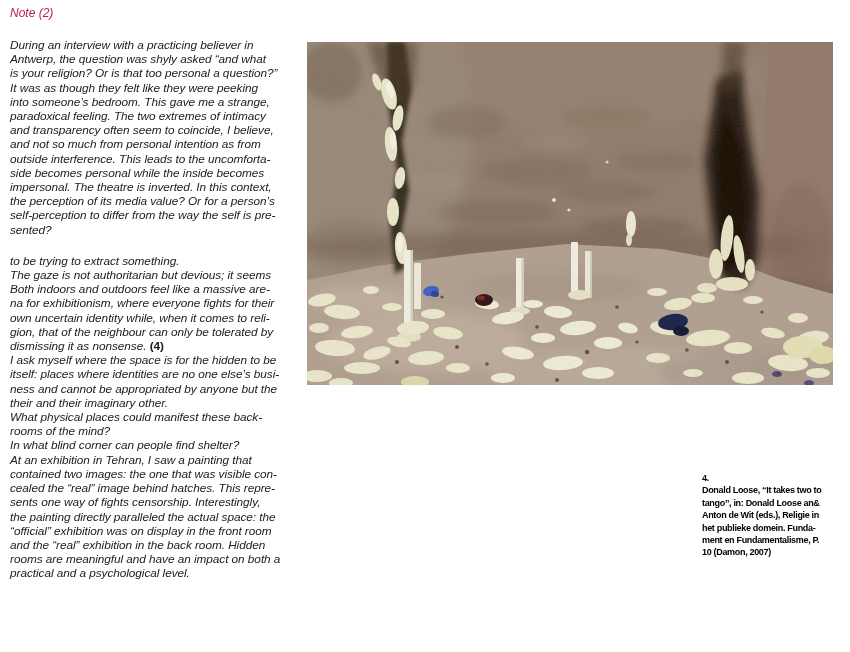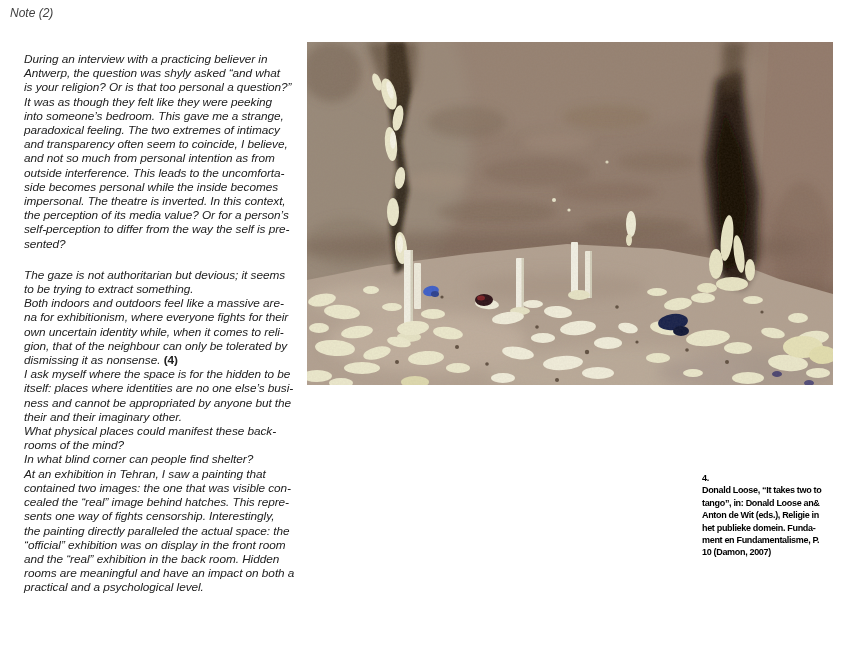--- a/index.html
+++ b/index.html
@@ -2,28 +2,28 @@
 <html><head>
 <meta charset="utf-8">
 <style>
   html,body{margin:0;padding:0;}
   body{
     width:850px;height:652px;position:relative;background:#ffffff;
     font-family:"Liberation Sans", sans-serif;overflow:hidden;
   }
   .note-title{
     position:absolute;left:10px;top:6px;
-    font-style:italic;font-size:12px;color:#404040;white-space:pre;
+    font-style:italic;font-size:12px;color:#be185d;white-space:pre;
   }
   .article{
     position:absolute;left:8px;top:36px;width:300px;
     font-style:italic;font-size:11.8px;line-height:14.2px;
     color:#202020;letter-spacing:-0.05px;
   }
-  .article .para{margin:16px;}
+  .article .para{margin:2px;}
   .article .para + .para{margin-top:17px;}
   .line{white-space:pre;}
   .line b{font-weight:bold;font-style:normal;}
   .photo{
     position:absolute;left:307px;top:42px;width:526px;height:343px;
     overflow:hidden;background:#917c6d;
   }
   .photo svg{display:block;width:526px;height:343px;}
   .footnote{
     position:absolute;left:702px;top:472px;width:150px;
@@ -47,22 +47,22 @@
       <div class="line">and transparency often seem to coincide, I believe,</div>
       <div class="line">and not so much from personal intention as from</div>
       <div class="line">outside interference. This leads to the uncomforta-</div>
       <div class="line">side becomes personal while the inside becomes</div>
       <div class="line">impersonal. The theatre is inverted. In this context,</div>
       <div class="line">the perception of its media value? Or for a person’s</div>
       <div class="line">self-perception to differ from the way the self is pre-</div>
       <div class="line">sented?</div>
     </div>
   <div class="para">
+      <div class="line">to be trying to extract something.</div>
       <div class="line">The gaze is not authoritarian but devious; it seems</div>
-      <div class="line">to be trying to extract something.</div>
       <div class="line">Both indoors and outdoors feel like a massive are-</div>
       <div class="line">na for exhibitionism, where everyone fights for their</div>
       <div class="line">own uncertain identity while, when it comes to reli-</div>
       <div class="line">gion, that of the neighbour can only be tolerated by</div>
       <div class="line">dismissing it as nonsense. <b>(4)</b></div>
       <div class="line">I ask myself where the space is for the hidden to be</div>
       <div class="line">itself: places where identities are no one else’s busi-</div>
       <div class="line">ness and cannot be appropriated by anyone but the</div>
       <div class="line">their and their imaginary other.</div>
       <div class="line">What physical places could manifest these back-</div>

